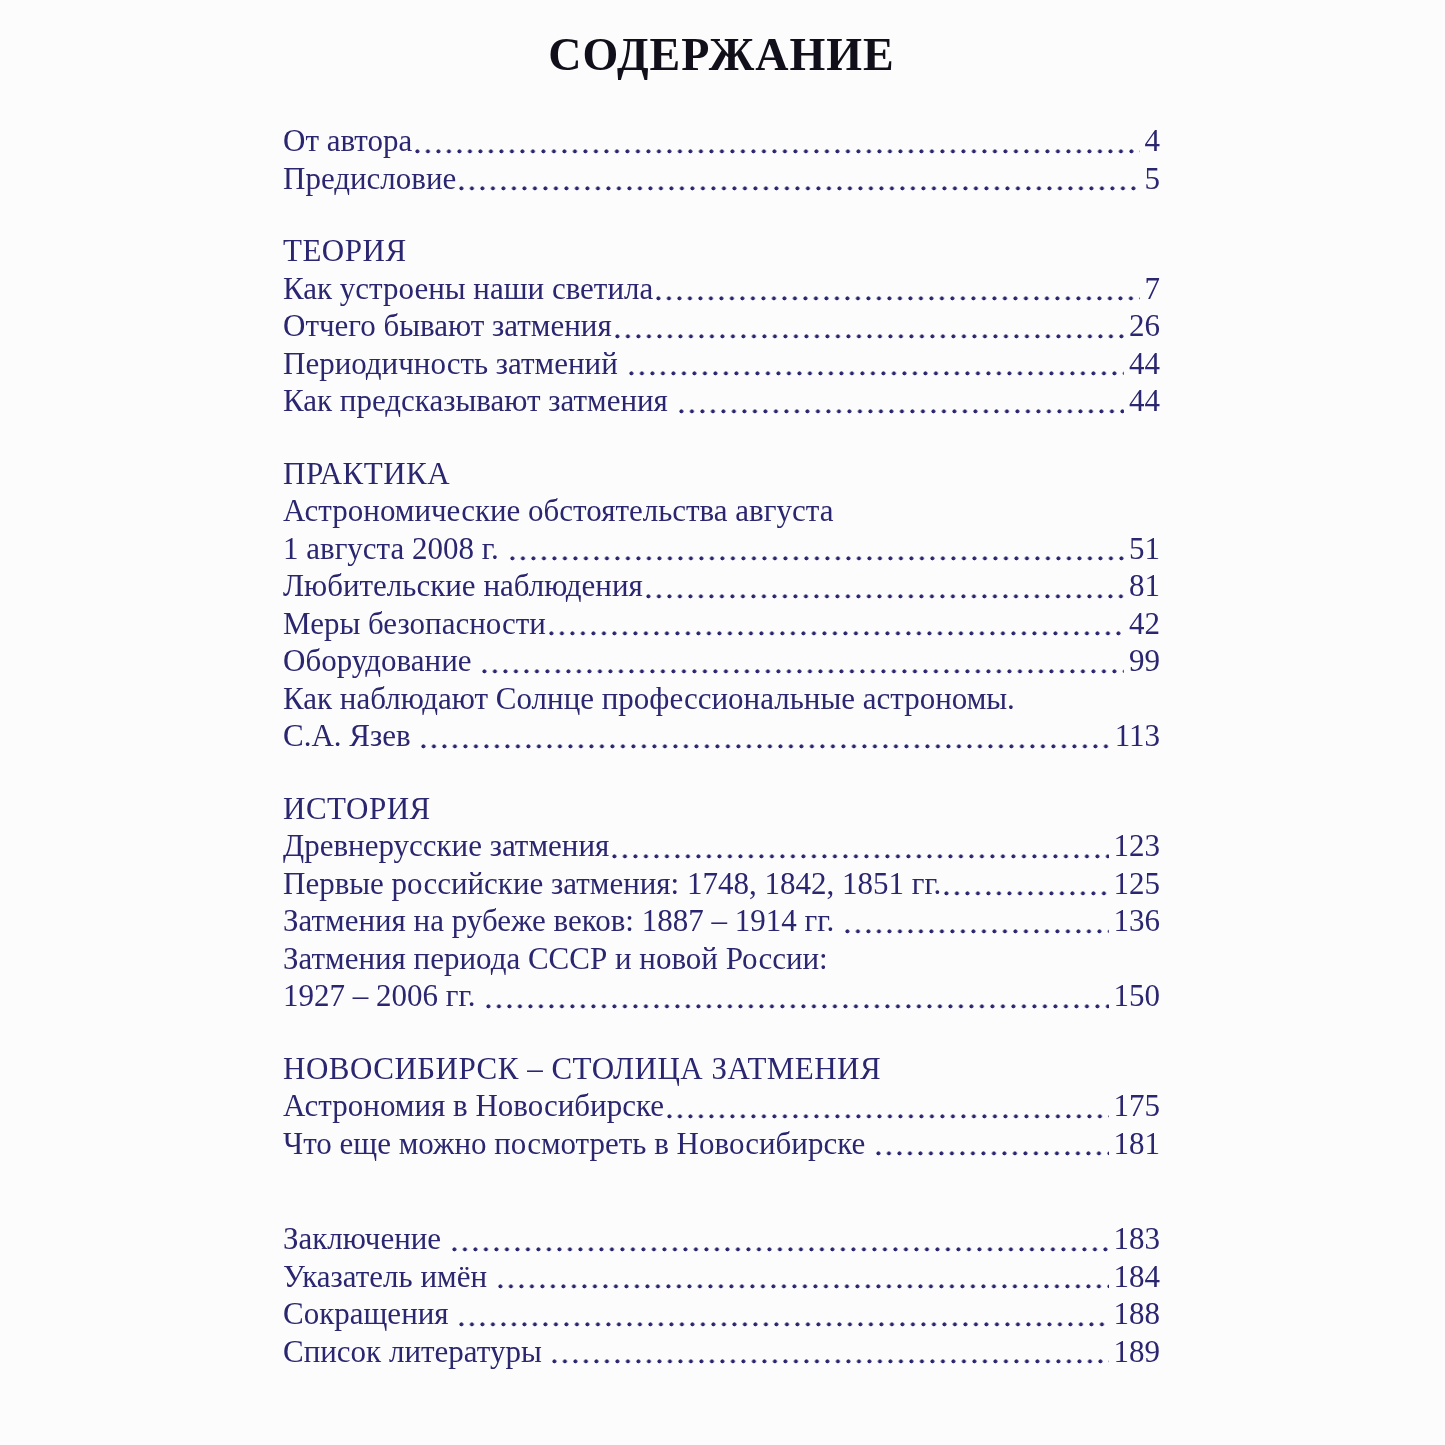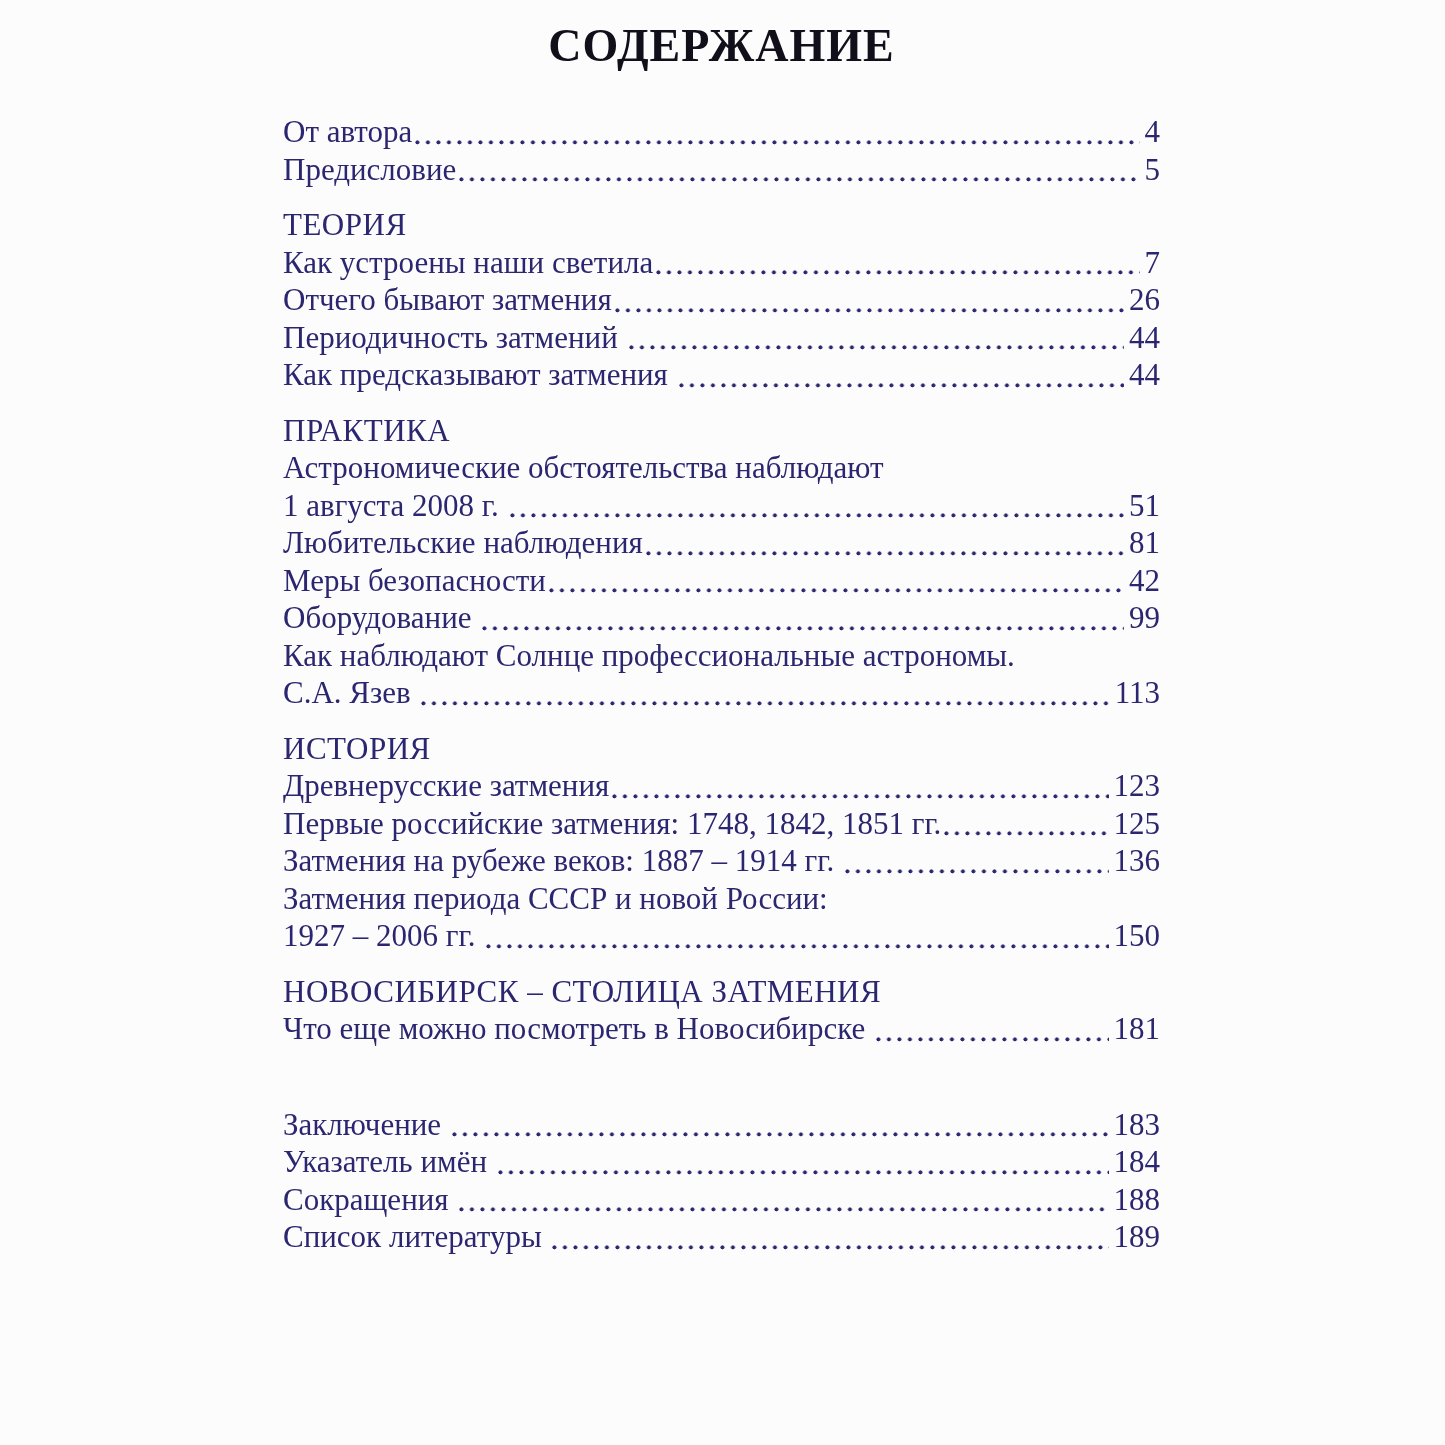--- a/index.html
+++ b/index.html
@@ -15,36 +15,36 @@
     color: var(--ink, #2b2670);
   }
   .page {
     position: absolute;
     left: 283px;
     top: 0;
     width: 877px;
     height: 1445px;
   }
   .title {
-    margin: 4px;
+    margin: 13px;
     padding-top: 14px;
     text-align: center;
     font-size: 46px;
     line-height: 1.2;
     font-weight: 700;
     letter-spacing: 1px;
     color: var(--title-ink, #11101a);
   }
   .toc {
     margin-top: 40px;
     font-size: 31px;
     line-height: 37.5px;
   }
   .group {
-    margin-top: 18px;
+    margin-top: 35px;
   }
   .group:first-child {
     margin-top: 7px;
   }
   .group:last-child {
     margin-top: 58px;
   }
   .heading {
     letter-spacing: 0.5px;
   }
@@ -116,21 +116,21 @@
         </div>
         <div class="row">
           <span class="label">Как предсказывают затмения </span>
           <span class="dots"></span>
           <span class="pagenum">44</span>
         </div>
       </div>
       <div class="group">
         <div class="heading">ПРАКТИКА</div>
         <div class="row">
-          <span class="label">Астрономические обстоятельства наблюдают</span>
+          <span class="label">Астрономические обстоятельства августа</span>
         </div>
         <div class="row">
           <span class="label">1 августа 2008 г. </span>
           <span class="dots"></span>
           <span class="pagenum">51</span>
         </div>
         <div class="row">
           <span class="label">Любительские наблюдения</span>
           <span class="dots"></span>
           <span class="pagenum">81</span>
@@ -175,20 +175,25 @@
           <span class="label">Затмения периода СССР и новой России:</span>
         </div>
         <div class="row">
           <span class="label">1927 – 2006 гг. </span>
           <span class="dots"></span>
           <span class="pagenum">150</span>
         </div>
       </div>
       <div class="group">
         <div class="heading">НОВОСИБИРСК – СТОЛИЦА ЗАТМЕНИЯ</div>
+        <div class="row">
+          <span class="label">Астрономия в Новосибирске</span>
+          <span class="dots"></span>
+          <span class="pagenum">175</span>
+        </div>
         <div class="row">
           <span class="label">Что еще можно посмотреть в Новосибирске </span>
           <span class="dots"></span>
           <span class="pagenum">181</span>
         </div>
       </div>
       <div class="group">
         <div class="row">
           <span class="label">Заключение </span>
           <span class="dots"></span>

